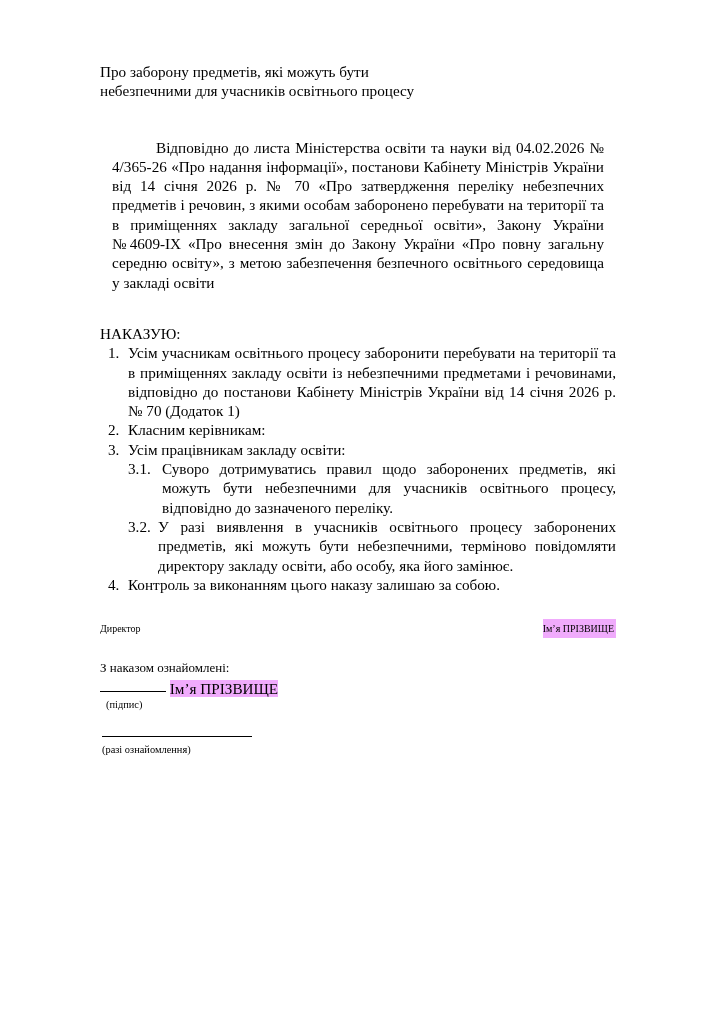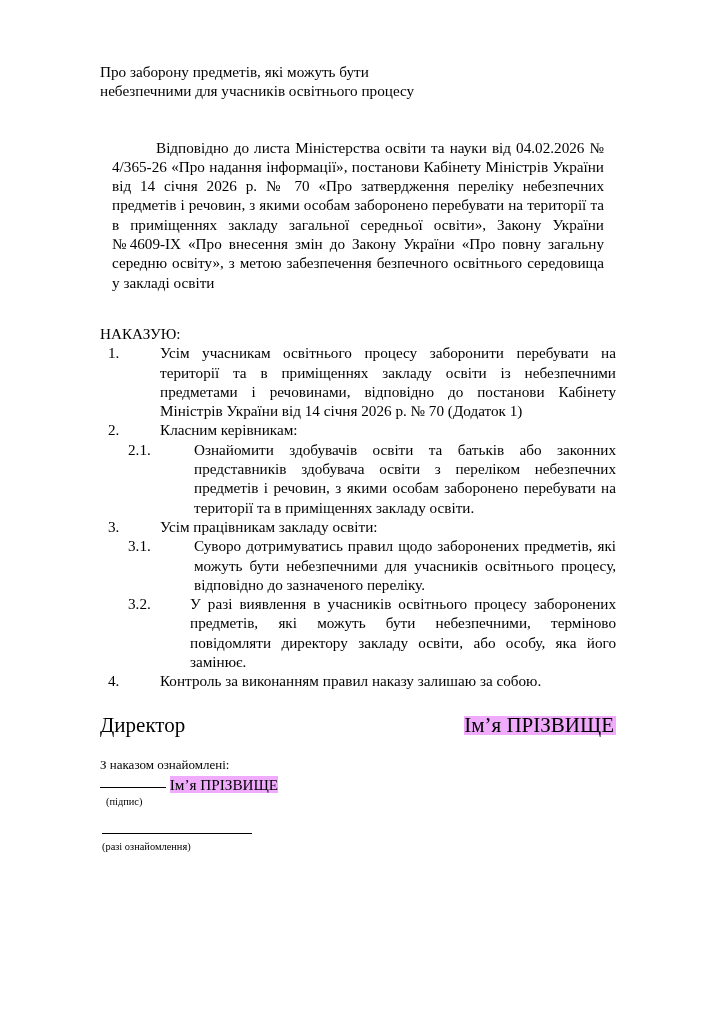--- a/index.html
+++ b/index.html
@@ -70,39 +70,38 @@
     flex: 0 0 auto;
     width: 28px;
     text-align: left;
     padding-left: 8px;
     box-sizing: border-box;
   }
   .li .body {
     flex: 1 1 auto;
     text-align: justify;
     text-justify: inter-word;
-    margin-left: 32px;
   }
   
   .li.sub {
     padding-left: 28px;
   }
   .li.sub .marker {
     width: 34px;
     padding-left: 0;
   }
   .li.sub.tight .marker {
     width: 30px;
   }
 
   
   .sig-row {
     display: flex;
     align-items: center;
-    font-size: 21px;
+    font-size: 10px;
     line-height: 19.3px;
   }
   .sig-row .sig-title {
     flex: 0 0 auto;
   }
   .sig-row .sig-name {
     margin-left: auto;
     padding-right: 2px;
   }
   .hl {
@@ -165,43 +164,39 @@
       <div class="li">
         <span class="marker">1.</span>
         <span class="body">Усім учасникам освітнього процесу заборонити перебувати на території та в приміщеннях закладу освіти із небезпечними предметами і речовинами, відповідно до постанови Кабінету Міністрів України від 14 січня 2026 р. № 70 (Додаток 1)</span>
       </div>
 
       <div class="li">
         <span class="marker">2.</span>
         <span class="body">Класним керівникам:</span>
       </div>
 
-      <div class="li sub">
-        <span class="marker">2.1.</span>
-        <span class="body">Ознайомити здобувачів освіти та батьків або законних представників здобувача освіти  з переліком небезпечних предметів і речовин, з якими особам заборонено перебувати на території та в приміщеннях закладу освіти.</span>
-      </div>
 
       <div class="li">
         <span class="marker">3.</span>
         <span class="body">Усім працівникам закладу освіти:</span>
       </div>
 
       <div class="li sub">
         <span class="marker">3.1.</span>
         <span class="body">Суворо дотримуватись правил щодо заборонених предметів, які можуть бути небезпечними для учасників освітнього процесу, відповідно до зазначеного переліку.</span>
       </div>
 
       <div class="li sub tight">
         <span class="marker">3.2.</span>
         <span class="body">У разі виявлення   в учасників освітнього процесу заборонених предметів, які можуть бути небезпечними, терміново повідомляти директору закладу освіти, або особу, яка його замінює.</span>
       </div>
 
       <div class="li">
         <span class="marker">4.</span>
-        <span class="body">Контроль за виконанням правил наказу залишаю за собою.</span>
+        <span class="body">Контроль за виконанням цього наказу залишаю за собою.</span>
       </div>
 
     </div>
 
     <div class="spacer-lg"></div>
 
     <div class="sig-row">
       <span class="sig-title">Директор</span>
       <span class="sig-name hl">Ім’я ПРІЗВИЩЕ</span>
     </div>

